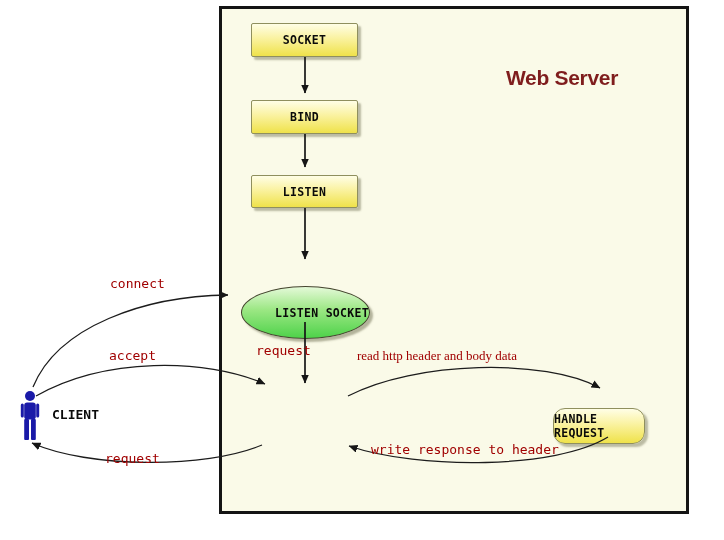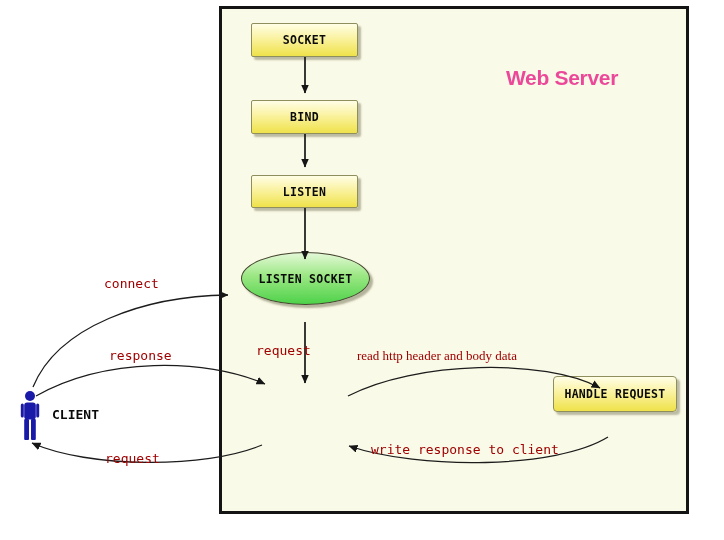--- a/index.html
+++ b/index.html
@@ -7,47 +7,47 @@
     position:relative;width:724px;height:540px;background:#ffffff;overflow:hidden;
     font-family:"DejaVu Sans Mono","Liberation Mono",monospace;
   }
   #server-box{
     position:absolute;left:219px;top:6px;width:470px;height:508px;
     box-sizing:border-box;background:#FAFAE8;border:3px solid #141414;
   }
   #diagram-title{
     position:absolute;left:462px;top:66px;width:200px;text-align:center;
     font-family:"Liberation Sans","DejaVu Sans",sans-serif;
-    font-weight:bold;font-size:21px;letter-spacing:-0.3px;color:#ec4899;
+    font-weight:bold;font-size:21px;letter-spacing:-0.3px;color:#7f1d1d;
   }
   .proc-node{
     position:absolute;box-sizing:border-box;border:1px solid #8F8F5E;border-radius:2px;
     background:linear-gradient(180deg,#FFFEE6 0%,#FAF2A0 45%,#EFE24A 100%);
     box-shadow:3px 3px 2px rgba(110,110,80,0.45);
     display:flex;align-items:center;justify-content:center;
     font-weight:bold;font-size:11.5px;color:#0a0a0a;letter-spacing:0.3px;
   }
   .ellipse-node{
     position:absolute;box-sizing:border-box;border:1px solid #44442e;border-radius:50%;
     box-shadow:3px 3px 2px rgba(110,110,80,0.5);
     display:flex;align-items:center;justify-content:center;
     font-weight:bold;font-size:11.5px;color:#0a0a0a;letter-spacing:0.3px;
   }
   #node-listen-socket{background:linear-gradient(180deg,#E4F9D8 0%,#9BE783 45%,#4ED24A 100%);}
   #node-client-socket{background:linear-gradient(180deg,#FBF0D4 0%,#F5CE84 45%,#EEA93E 100%);}
   #node-socket{left:251px;top:23px;width:107px;height:34px;}
   #node-bind{left:251px;top:100px;width:107px;height:34px;}
   #node-listen{left:251px;top:175px;width:107px;height:33px;}
-  #node-listen-socket{left:241px;top:252px;width:129px;height:53px;}
+  #node-listen-socket{left:241px;top:286px;width:129px;height:53px;justify-content:flex-end;}
   #node-client-socket{left:241px;top:392px;width:129px;height:51px;}
-  #node-handle-request{left:553px;top:376px;width:124px;height:36px;border-radius:4px;}
+  #node-handle-request{left:553px;top:408px;width:92px;height:36px;border-radius:12px;}
   .edge-label{
     position:absolute;font-size:13px;color:#A00000;white-space:nowrap;
   }
-  #label-connect{left:104px;top:276px;}
+  #label-connect{left:110px;top:276px;}
   #label-request{left:109px;top:348px;}
   #label-response{left:105px;top:451px;}
   #label-accept{left:256px;top:343px;}
   #label-read{left:357px;top:348px;font-family:Liberation Serif, serif;}
   #label-write{left:371px;top:442px;}
   #actor-label{
     position:absolute;left:52px;top:407px;font-size:13px;font-weight:bold;color:#0a0a0a;
   }
   #arrow-layer{position:absolute;left:0;top:0;width:724px;height:540px;pointer-events:none;}
   .flow-arrow{stroke:#161616;stroke-width:1.7;fill:none;}
@@ -102,19 +102,19 @@
       <rect x="20.8" y="403.5" width="3" height="14" rx="1.5"></rect>
       <rect x="36.2" y="403.5" width="3" height="14" rx="1.5"></rect>
       <rect x="24.2" y="419" width="4.8" height="21" rx="1"></rect>
       <rect x="31" y="419" width="4.8" height="21" rx="1"></rect>
     </g>
   </svg>
 
   <div id="actor-label">CLIENT</div>
 
   <div id="label-connect" class="edge-label">connect</div>
-  <div id="label-request" class="edge-label">response</div>
+  <div id="label-request" class="edge-label">accept</div>
   <div id="label-response" class="edge-label">request</div>
   <div id="label-accept" class="edge-label">request</div>
   <div id="label-read" class="edge-label">read http header and body data</div>
-  <div id="label-write" class="edge-label">write response to client</div>
+  <div id="label-write" class="edge-label">write response to header</div>
 
 </div>
 
 </body></html>

